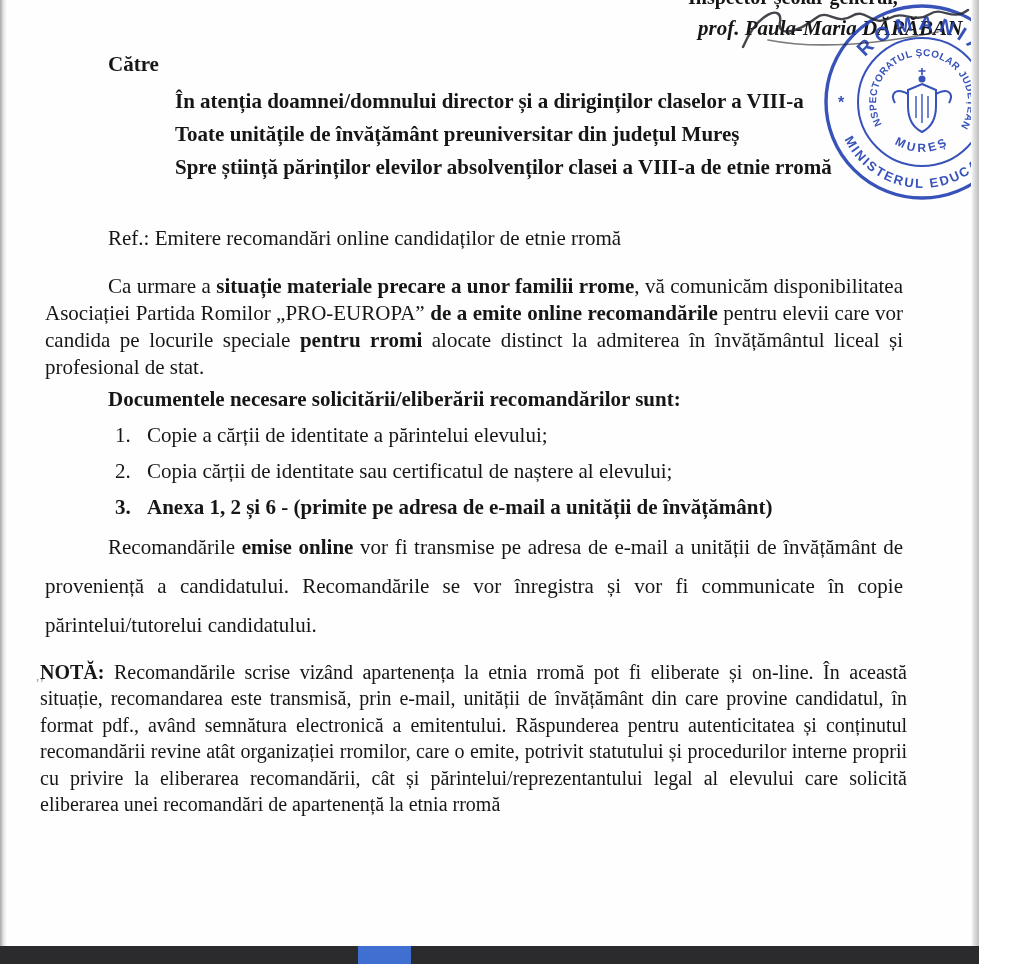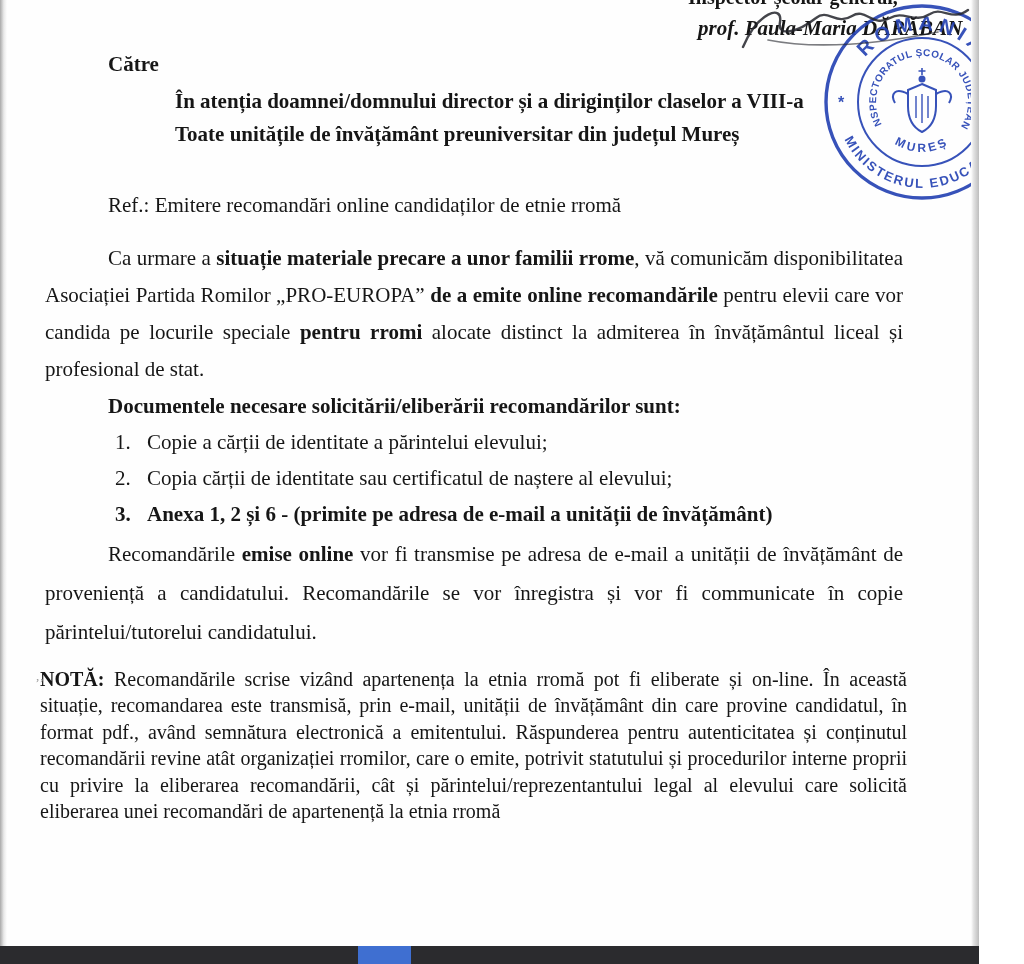--- a/index.html
+++ b/index.html
@@ -47,21 +47,21 @@
     fill: var(--stamp-color);
     font-family: "Liberation Sans", "DejaVu Sans", sans-serif;
     font-weight: bold;
   }
 
   
   .doc { position: absolute; left: 45px; right: 76px; top: 0; font-size: 21px; }
   .salutation { margin: 52px 0 0 63px; font-weight: bold; }
   .addressees { margin: 8px 0 0 130px; font-weight: bold; line-height: 33px; }
   .subject    { margin: 42px 0 0 63px; font-weight: normal; }
-  .para  { text-indent: 63px; text-align: justify; line-height: 37px; margin: 0; }
+  .para  { text-indent: 63px; text-align: justify; line-height: 27px; margin: 0; }
   .p1 { margin-top: 22px; }
   .p2 { font-weight: bold; }
   .docs-intro { margin-left: 63px; line-height: 37px; font-weight: bold; }
   .doc-list { margin: 2px 0 0 70px; }
   .doc-list .li { line-height: 30px; margin-bottom: 6px; }
   .doc-list .num { display: inline-block; width: 32px; }
   .bold-item { font-weight: bold; }
   .p3 { line-height: 39px; }
   .nota {
     margin-top: 14px; font-size: 20px; line-height: 26.4px;
@@ -134,20 +134,21 @@
       <path d="M 94 94 V 116 M 100 92 V 121 M 106 94 V 116" class="stamp-stroke" stroke-width="1.4"></path>
     </g>
   </svg>
 
   <div class="doc">
     <div class="salutation">Către</div>
 
     <div class="addressees">
       <div>În atenția doamnei/domnului director și a diriginților claselor a VIII-a</div>
       <div>Toate unitățile de învățământ preuniversitar din județul Mureș</div>
+      <div>Spre știință părinților elevilor absolvenților clasei a VIII-a de etnie rromă</div>
     </div>
 
     <div class="subject">Ref.: Emitere recomandări online candidaților de etnie rromă</div>
 
     <p class="para p1"><span>Ca urmare a </span><span class="bseg">situație materiale precare a unor familii rrome</span><span>, vă comunicăm disponibilitatea Asociației Partida Romilor „PRO-EUROPA” </span><span class="bseg">de a emite online recomandările</span><span> pentru elevii care vor candida pe locurile speciale </span><span class="bseg">pentru rromi</span><span> alocate distinct la admiterea în învățământul liceal și profesional de stat.</span></p>
 
     <div class="docs-intro">Documentele necesare solicitării/eliberării recomandărilor sunt:</div>
 
     <div class="doc-list">
       <div class="li">

